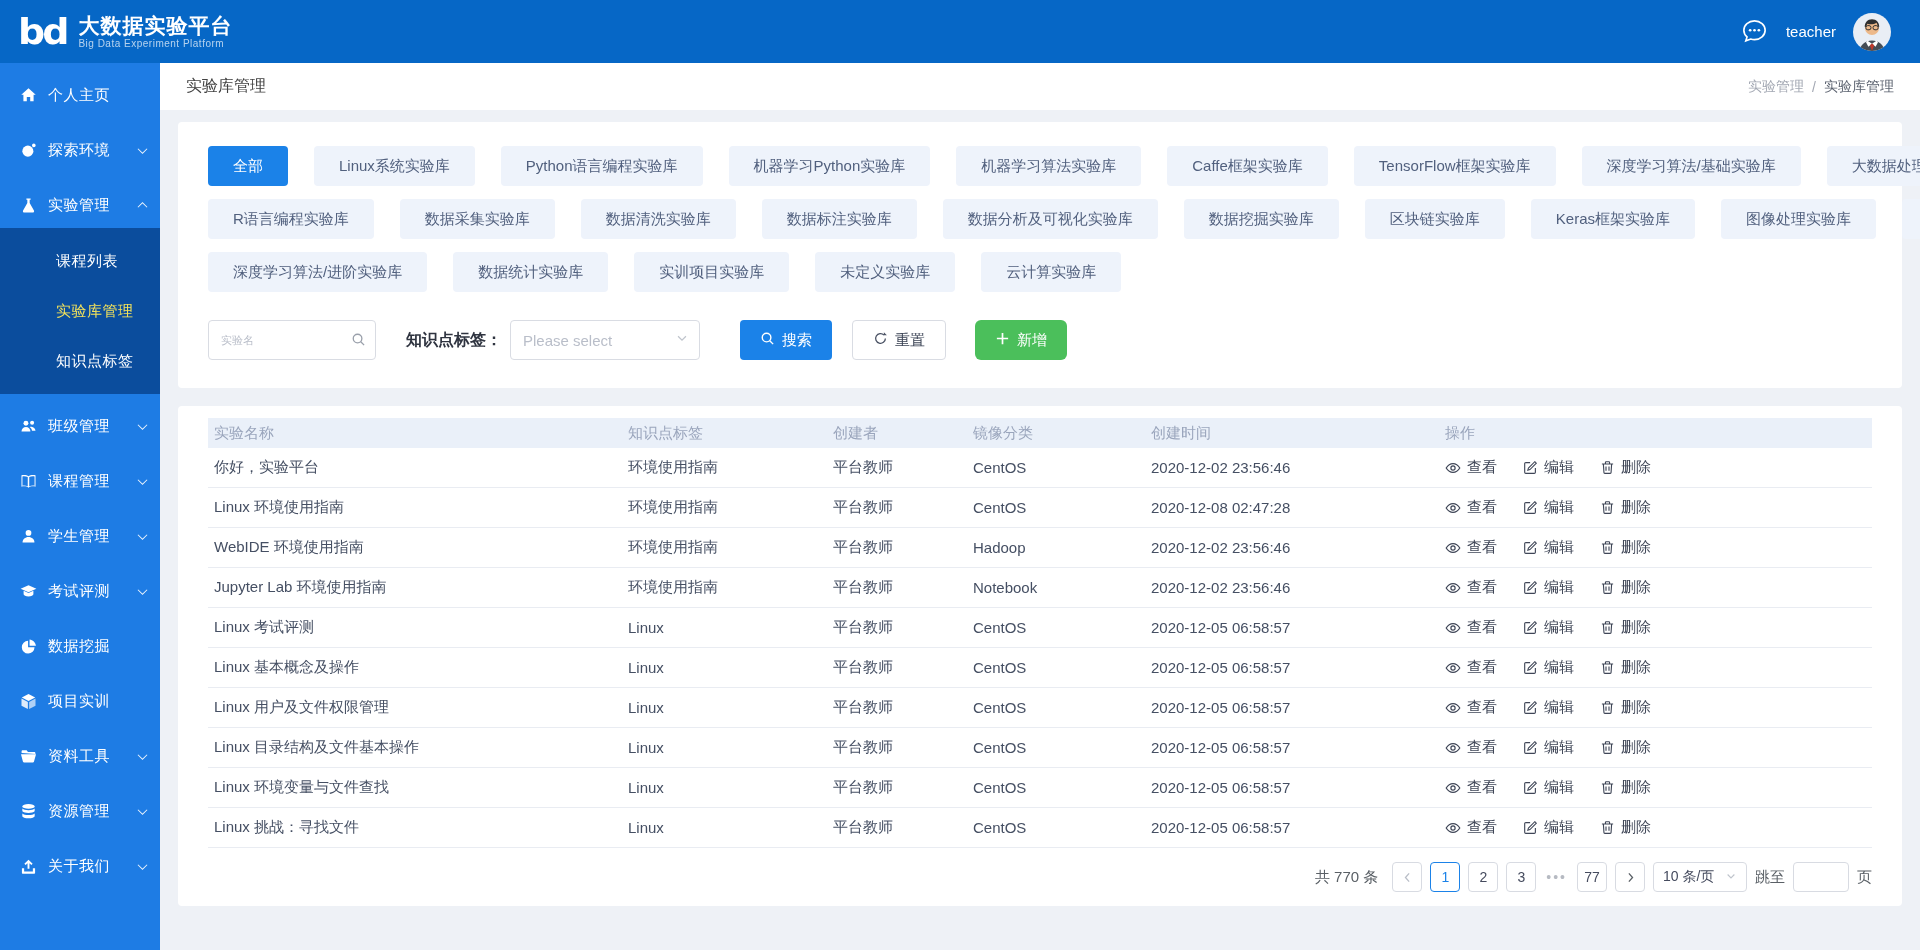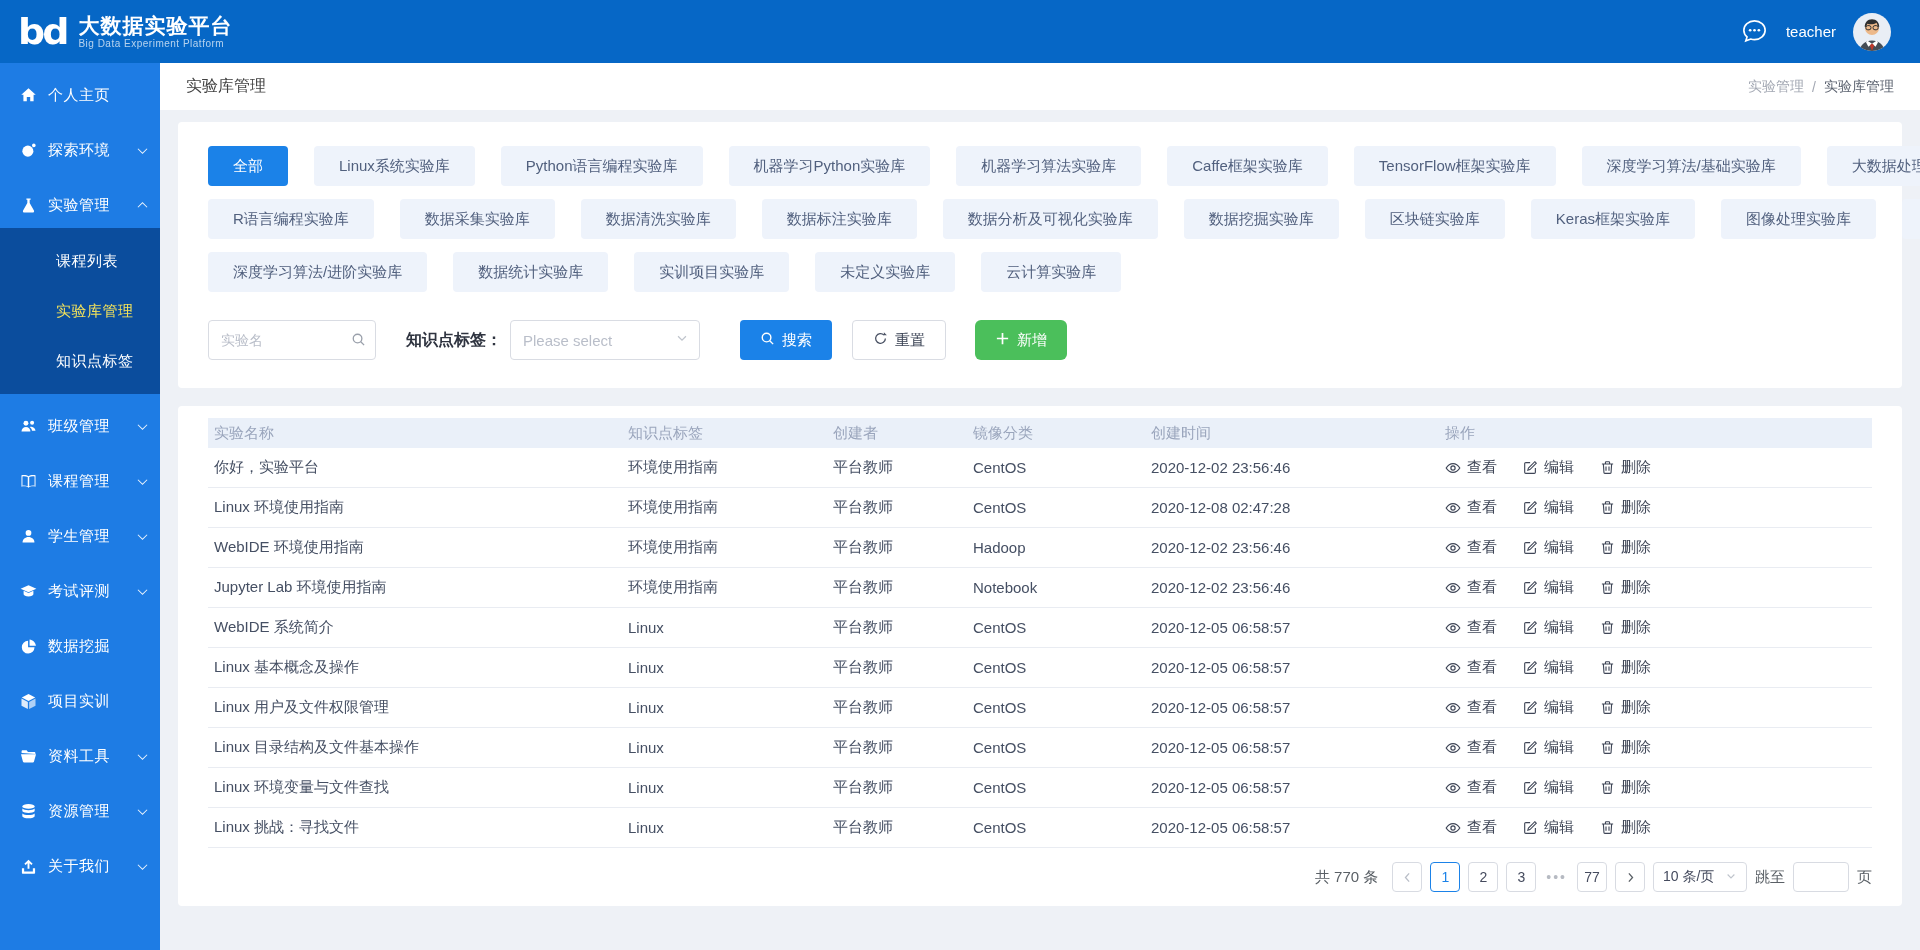--- a/index.html
+++ b/index.html
@@ -44,21 +44,21 @@
   .card-table { margin-top:18px; padding:12px 30px 10px 30px; }
 
   
   .tag-row { display:flex; gap:26px; margin-bottom:13px; }
   .tag { height:40px; padding:0 25px; background:var(--tag-bg,#eef3fb); color:#51607e; font-size:15px; border:none; border-radius:4px; cursor:pointer; white-space:nowrap; font-family:inherit; }
   .tag.active { background:var(--accent,#1b82e8); color:#fff; }
 
   
   .search-row { display:flex; align-items:center; margin-top:28px; }
   .inp { position:relative; width:168px; }
-  .inp input { width:168px; height:40px; border:1px solid #d9dce3; border-radius:4px; padding:0 34px 0 12px; font-size:14px; color:#333; outline:none; font-family:inherit; }
+  .inp input { width:168px; height:40px; border:1px solid #d9dce3; border-radius:4px; padding:0 34px 0 12px; font-size:11px; color:#333; outline:none; font-family:inherit; }
   .inp input::placeholder { color:#b9bec9; }
   .inp-ic { position:absolute; right:10px; top:12px; }
   .kp-label { margin-left:30px; font-size:16px; font-weight:700; color:#2f3440; }
   .sel { width:190px; height:40px; margin-left:8px; border:1px solid #d9dce3; border-radius:4px; display:flex; align-items:center; justify-content:space-between; padding:0 10px 0 12px; cursor:pointer; background:#fff; }
   .sel-ph { color:#b9bec9; font-size:15px; }
   .btn { height:40px; border:none; border-radius:4px; display:inline-flex; align-items:center; gap:7px; padding:0 20px; font-size:15px; cursor:pointer; font-family:inherit; }
   .btn-primary { background:var(--accent,#1b82e8); color:#fff; margin-left:40px; }
   .btn-plain { background:#fff; border:1px solid #d9dce3; color:#3a4254; margin-left:20px; }
   .btn-success { background:var(--success-green,#4bbf5b); color:#fff; margin-left:29px;border-radius:6px; }
 
@@ -483,21 +483,21 @@
                   <span style="display:inline-flex">
                     <svg viewBox="0 0 16 16" width="15" height="15">
                       <path d="M2 4.2h12M5.8 4V2.6c0-.4.3-.7.7-.7h3c.4 0 .7.3.7.7V4M3.6 4.4l.6 9c0 .5.4.9.9.9h5.8c.5 0 .9-.4.9-.9l.6-9M6.4 6.8v4.6M9.6 6.8v4.6" fill="none" stroke="#3f4657" stroke-width="1.2"></path>
                     </svg>
                   </span>
                   <span>删除</span>
                 </span>
               </div>
             </div>
             <div class="t-grid t-row">
-              <div class="t-cell">WebIDE 系统简介</div>
+              <div class="t-cell">Linux 考试评测</div>
               <div class="t-cell">Linux</div>
               <div class="t-cell">平台教师</div>
               <div class="t-cell">CentOS</div>
               <div class="t-cell">2020-12-05 06:58:57</div>
               <div class="t-cell actions">
                 <span class="action">
                   <span style="display:inline-flex">
                     <svg viewBox="0 0 16 16" width="16" height="16">
                       <path d="M1.2 8S3.9 3.6 8 3.6 14.8 8 14.8 8 12.1 12.4 8 12.4 1.2 8 1.2 8z" fill="none" stroke="#3f4657" stroke-width="1.2"></path>
                       <circle cx="8" cy="8" r="2.1" fill="none" stroke="#3f4657" stroke-width="1.2"></circle>

